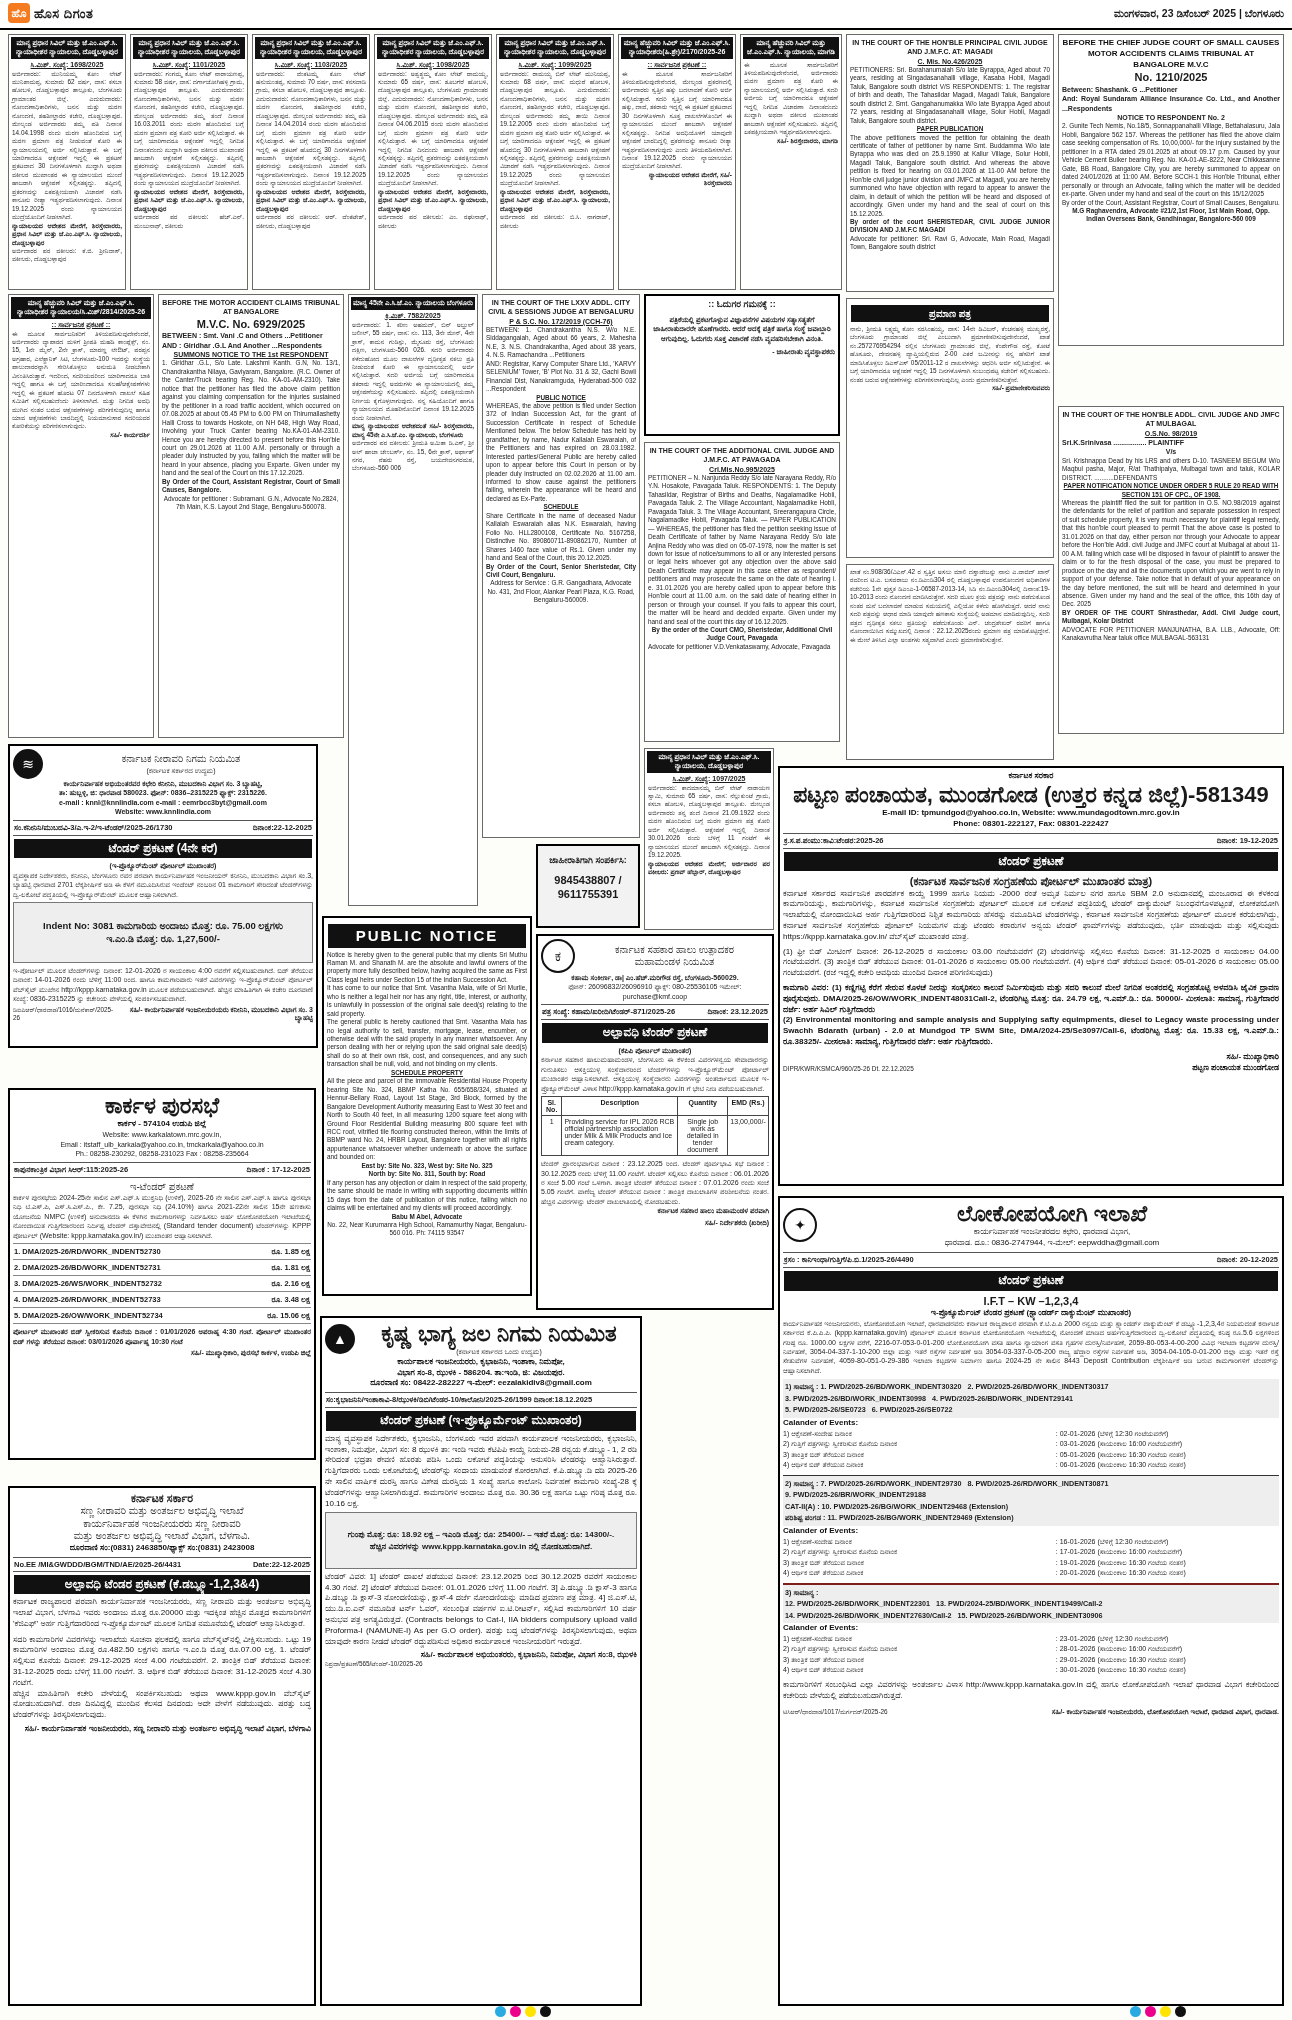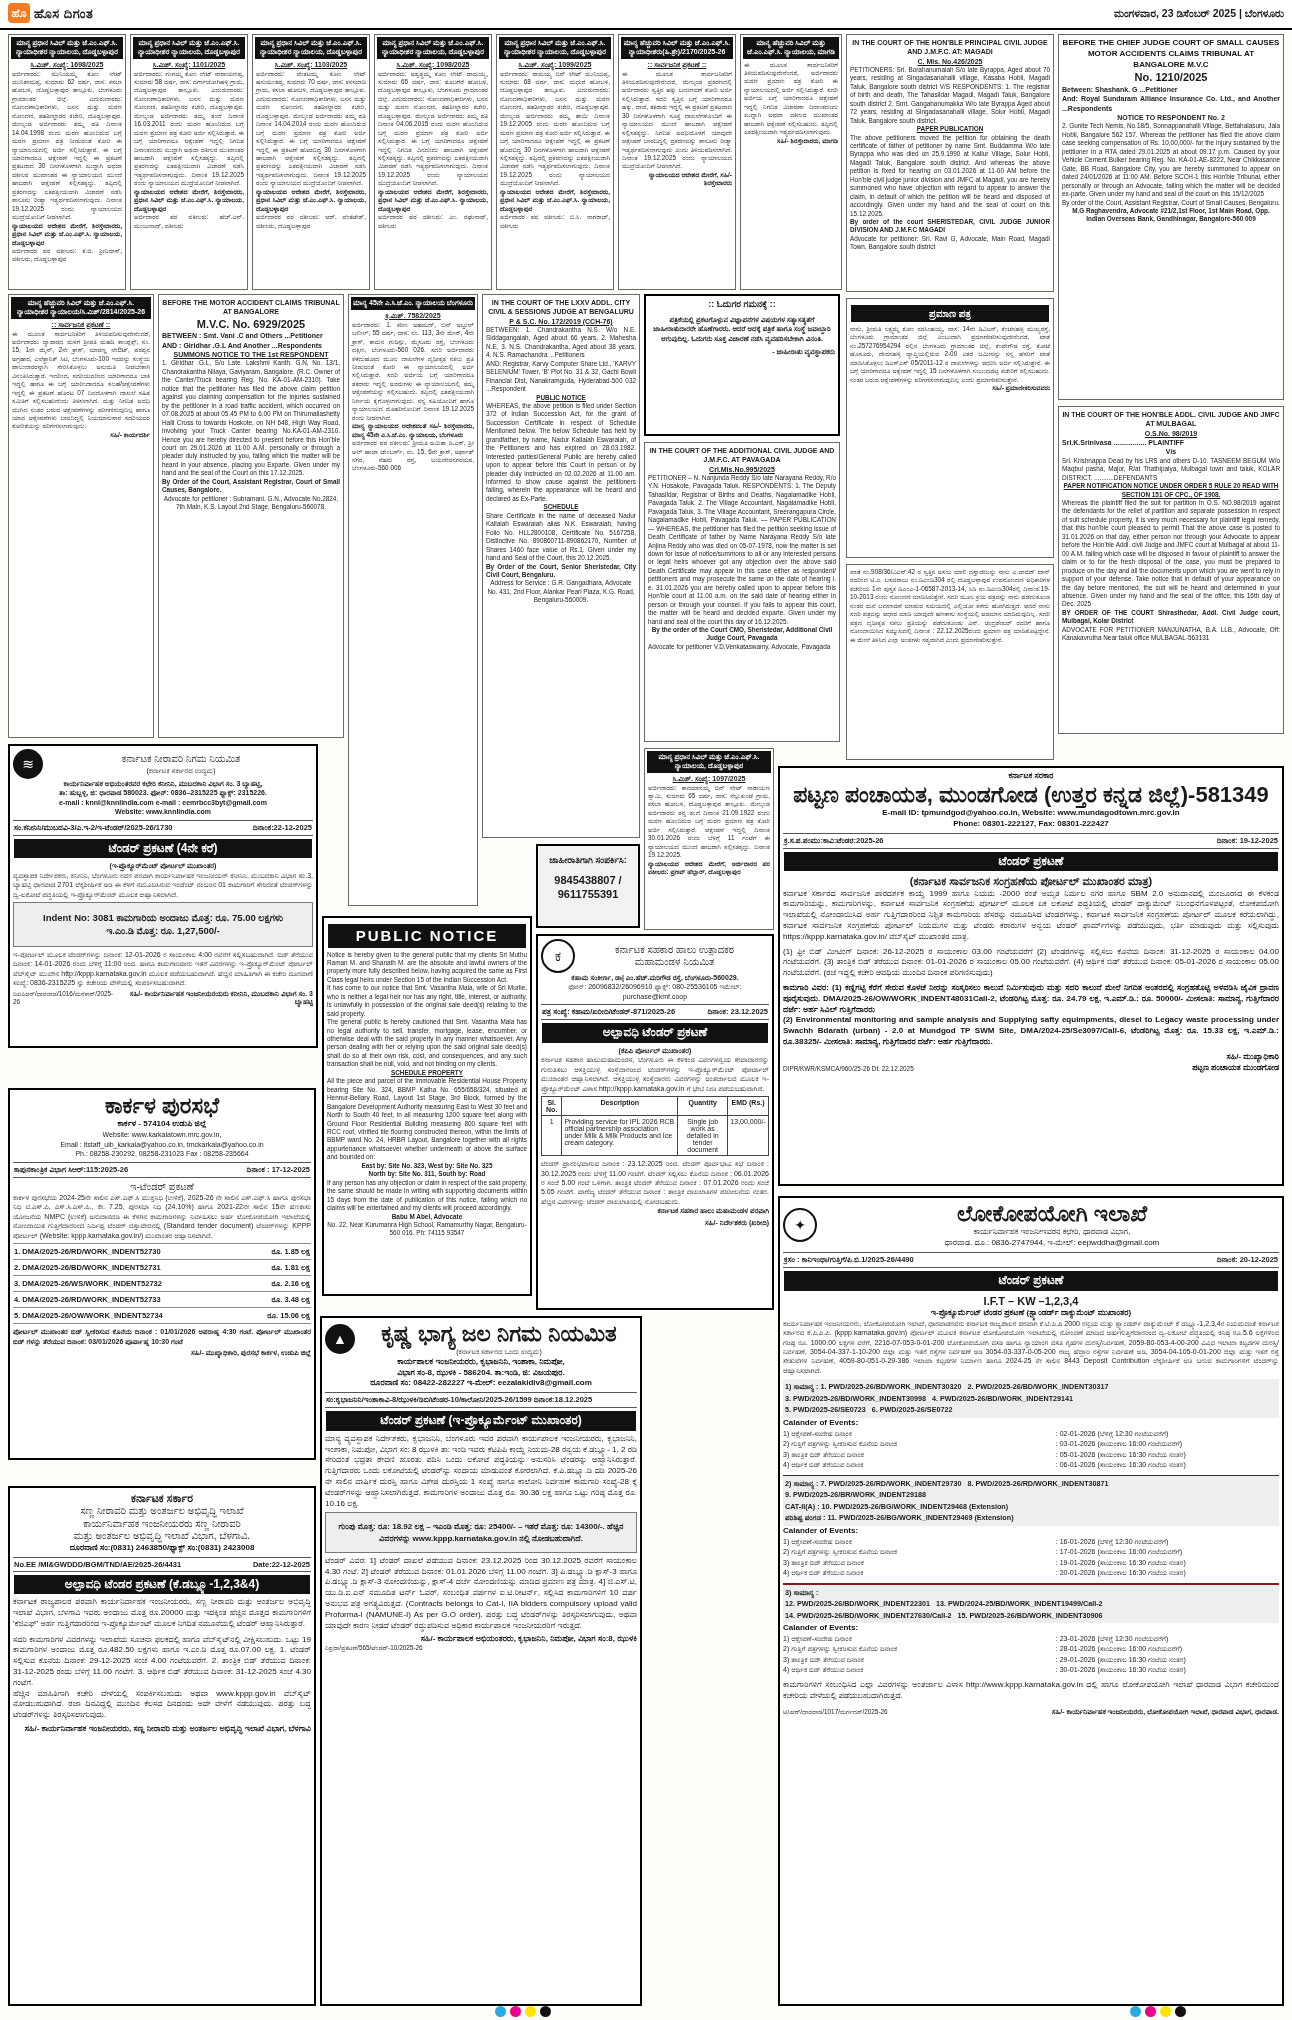--- a/index.html
+++ b/index.html
@@ -26,21 +26,21 @@
   .b{font-weight:bold;}
   .u{text-decoration:underline;}
   .case{text-align:center;font-weight:bold;font-size:7px;text-decoration:underline;margin:1px 0;}
   .h9{font-size:9px;font-weight:bold;text-align:center;line-height:1.3;}
   .h11{font-size:11px;font-weight:bold;text-align:center;line-height:1.3;}
   .h14{font-size:10px;font-weight:normal;text-align:center;line-height:1.25;}
   .h17{font-size:22px;font-weight:bold;text-align:center;line-height:1.2;}
   .refrow{display:flex;justify-content:space-between;font-size:7.5px;font-weight:bold;
       border-top:1px solid #555;border-bottom:1px solid #555;padding:2px 1px;margin:3px 0;}
   .gray{background:#eee;border:1px solid #777;font-weight:bold;text-align:center;
-      font-size:9.5px;padding:8px;margin:3px 0;line-height:1.4;}
+      font-size:9.5px;padding:16px;margin:3px 0;line-height:1.4;}
   table{border-collapse:collapse;width:100%;}
   td,th{border:1px solid #444;font-size:7px;padding:2px;vertical-align:top;}
   th{text-align:center;}
   .itemrow{display:flex;justify-content:space-between;border-bottom:1px solid #888;
       font-size:7.5px;font-weight:bold;padding:2.5px 1px;}
   .sig{font-size:7px;font-weight:bold;text-align:right;margin-top:3px;}
   .emb{width:30px;height:30px;border-radius:50%;background:#111;color:#fff;display:inline-block;
       text-align:center;line-height:30px;font-size:14px;flex:0 0 auto;}
   .dotrow{position:absolute;bottom:3px;display:flex;gap:4px;}
   .dot{width:11px;height:11px;border-radius:50%;}
@@ -115,21 +115,21 @@
   <div class="box" style="left:846px;top:34px;width:208px;height:258px;">
     <div class="t7 b c">IN THE COURT OF THE HON'BLE PRINCIPAL CIVIL JUDGE AND J.M.F.C. AT: MAGADI</div>
     <div class="case">C. Mis. No.426/2025</div>
     <div class="t">PETITIONERS: Sri. Borahanumaiah S/o late Byrappa, Aged about 70 years, residing at Singadasanahalli village, Kasaba Hobli, Magadi Taluk, Bangalore south district V/S RESPONDENTS: 1. The registrar of birth and death, The Tahasildar Magadi, Magadi Taluk, Bangalore south district 2. Smt. Gangahanumakka W/o late Byrappa Aged about 72 years, residing at Singadasanahalli village, Solur Hobli, Magadi Taluk, Bangalore south district.</div>
     <div class="t b c u">PAPER PUBLICATION</div>
     <div class="t">The above petitioners moved the petition for obtaining the death certificate of father of petitioner by name Smt. Buddamma W/o late Byrappa who was died on 25.9.1990 at Kallur Village, Solur Hobli, Magadi Taluk, Bangalore south district. And whereas the above petition is fixed for hearing on 03.01.2026 at 11-00 AM before the Hon'ble civil judge junior division and JMFC at Magadi, you are hereby summoned who have objection with regard to appear to answer the claim, in default of which the petition will be heard and disposed of accordingly. Given under my hand and the seal of court on this 15.12.2025.</div>
     <div class="t b">By order of the court SHERISTEDAR, CIVIL JUDGE JUNIOR DIVISION AND J.M.F.C MAGADI</div>
     <div class="t">Advocate for petitioner: Sri. Ravi G, Advocate, Main Road, Magadi Town, Bangalore south district</div>
   </div>
 
-  <div class="box" style="left:1058px;top:34px;width:226px;height:366px;">
+  <div class="box" style="left:1058px;top:34px;width:226px;height:312px;">
     <div class="t8 b c">BEFORE THE CHIEF JUDGE COURT OF SMALL CAUSES MOTOR ACCIDENTS CLAIMS TRIBUNAL AT BANGALORE M.V.C</div>
     <div class="h11">No. 1210/2025</div>
     <div class="t7 b">Between: Shashank. G ...Petitioner</div>
     <div class="t7 b">And: Royal Sundaram Alliance Insurance Co. Ltd., and Another ...Respondents</div>
     <div class="t7 b c">NOTICE TO RESPONDENT No. 2</div>
     <div class="t">2. Gunite Tech Nemis, No.18/5, Sonnappanahalli Village, Bettahalasuru, Jala Hobli, Bangalore 562 157. Whereas the petitioner has filed the above claim case seeking compensation of Rs. 10,00,000/- for the injury sustained by the petitioner in a RTA dated 29.01.2025 at about 09.17 p.m. Caused by your Vehicle Cement Bulker bearing Reg. No. KA-01-AE-8222, Near Chikkasanne Gate, BB Road, Bangalore City, you are hereby summoned to appear on dated 24/01/2026 at 11:00 AM. Before SCCH-1 this Hon'ble Tribunal, either personally or through an Advocate, failing which the matter will be decided ex-parte. Given under my hand and seal of the court on this 15/12/2025</div>
     <div class="t">By order of the Court, Assistant Registrar, Court of Small Causes, Bengaluru.</div>
     <div class="t b c">M.G Raghavendra, Advocate #21/2,1st Floor, 1st Main Road, Opp. Indian Overseas Bank, Gandhinagar, Bangalore-560 009</div>
   </div>
 
@@ -401,21 +401,21 @@
         <div>ಪಟ್ಟಣ ಪಂಚಾಯತ ಮುಂಡಗೋಡ</div>
       </div>
     </div>
   </div>
 
   <div class="box adbox" style="left:778px;top:1196px;width:506px;height:810px;">
     <div style="display:flex;align-items:center;gap:8px;">
       <span class="emb" style="background:#fff;color:#111;border:2px solid #111;">✦</span>
       <div style="flex:1;">
         <div class="h17">ಲೋಕೋಪಯೋಗಿ ಇಲಾಖೆ</div>
-        <div class="t8 c">ಕಾರ್ಯನಿರ್ವಾಹಕ ಇಂಜನೀಇವರನ ಕಛೇರಿ, ಧಾರವಾಡ ವಿಭಾಗ,</div>
+        <div class="t8 c">ಕಾರ್ಯನಿರ್ವಾಹಕ ಇಂಜನೀತರದಲ ಕಛೇರಿ, ಧಾರವಾಡ ವಿಭಾಗ,</div>
         <div class="t8 c">ಧಾರವಾಡ. ದೂ.: 0836-2747944, ಇ-ಮೇಲ್: eepwddha@gmail.com</div>
       </div>
     </div>
     <div class="refrow">
       <span>ಕ್ರಸಂ : ಕಾನಿಇಂಧಾ/ಗುತ್ತಿಗೆ/ಪಿ.ಬಿ.1/2025-26/4490</span>
       <span>ದಿನಾಂಕ: 20-12-2025</span>
     </div>
     <div class="banner">ಟೆಂಡರ್ ಪ್ರಕಟಣೆ</div>
     <div class="h11">I.F.T – KW –1,2,3,4</div>
     <div class="t8 b c">ಇ-ಪ್ರೊಕ್ಯೂರ್ಮೆಂಟ್ ಟೆಂಡರ ಪ್ರಕಟಣೆ (ಸ್ಟ್ಯಾಂಡರ್ಡ್ ದಾಕ್ಯುಮೆಂಟ್ ಮುಖಾಂತರ)</div>

